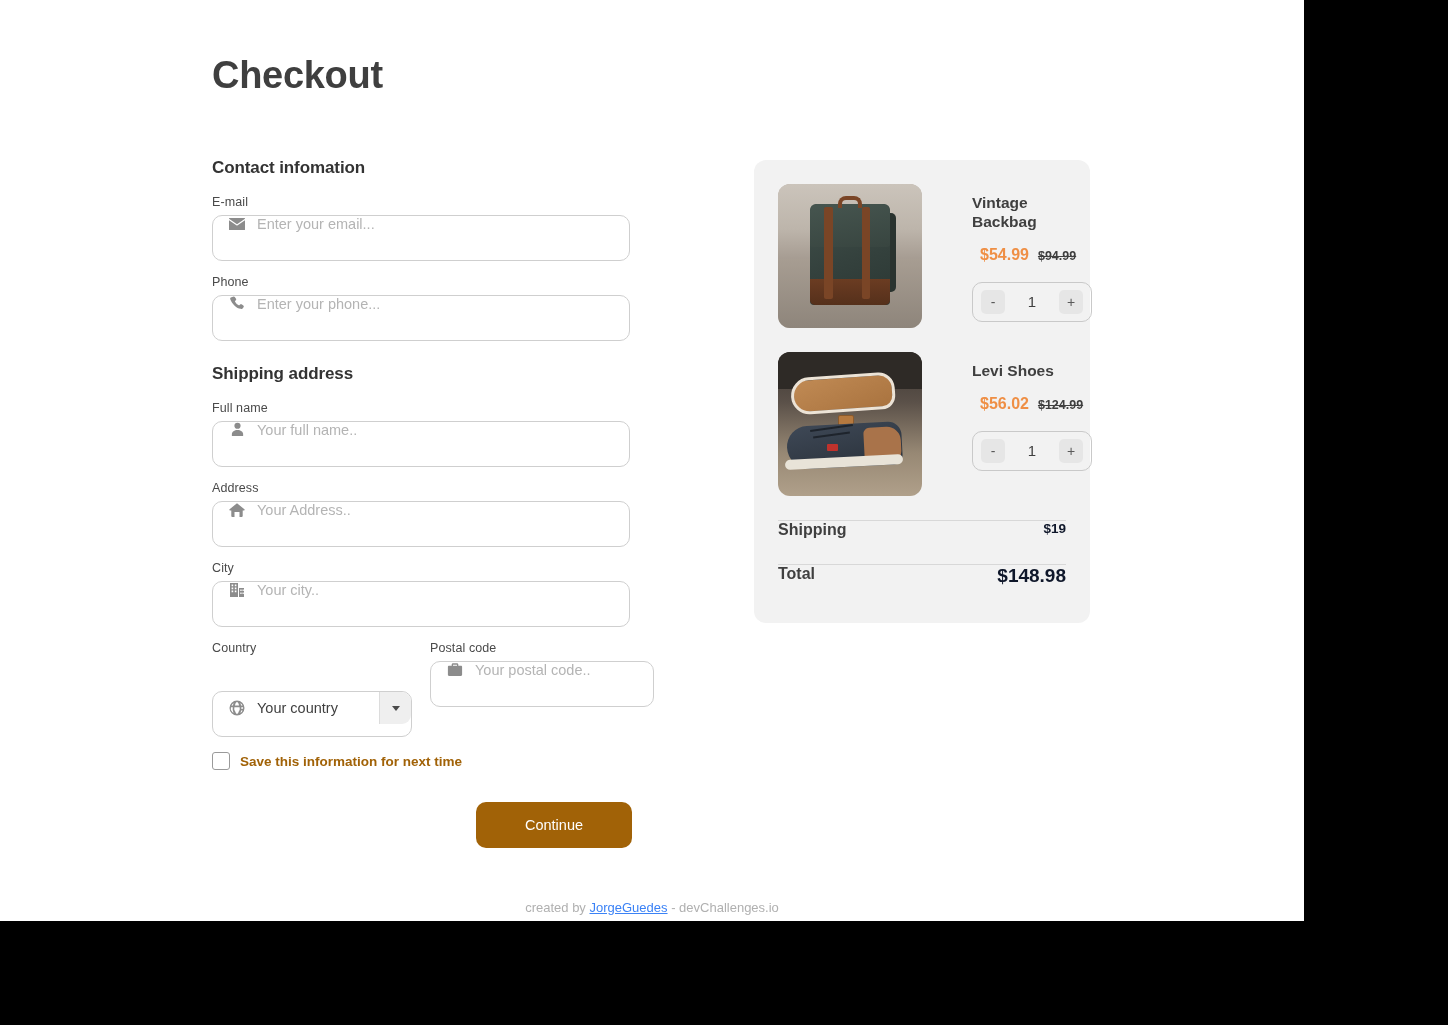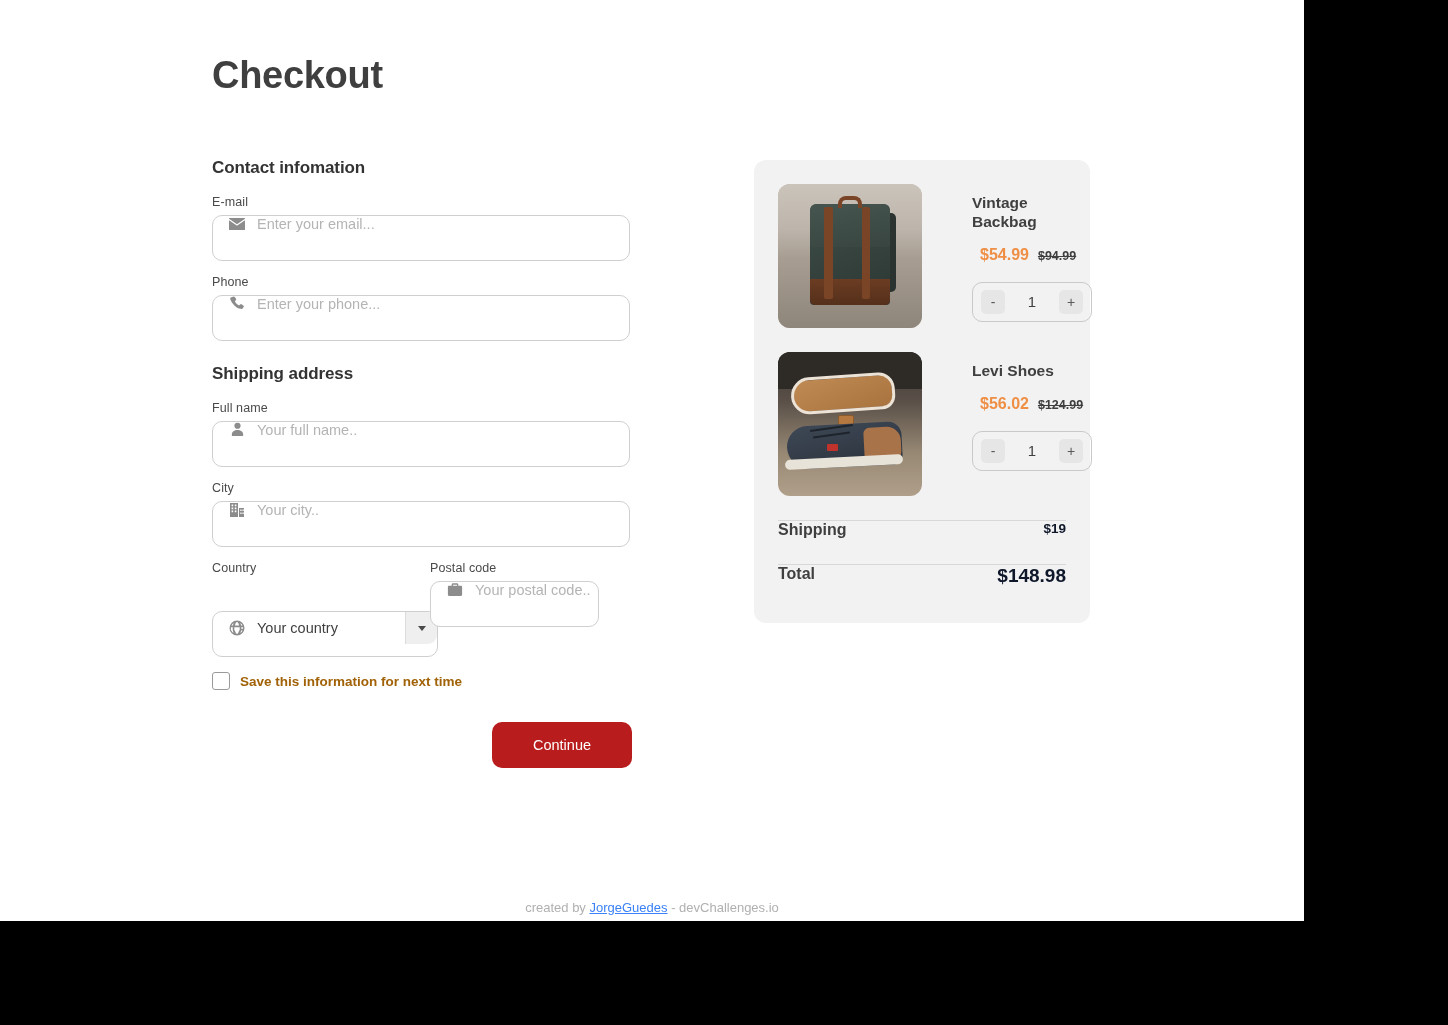--- a/index.html
+++ b/index.html
@@ -59,56 +59,56 @@
   }
   .input-wrap input::placeholder { color: #b4b4b4; }
 
   
   .row2 { display: flex; gap: 18px; margin-bottom: 4px; }
   .col-country { width: 200px; }
   .col-postal { width: 200px; }
 
   .select-wrap {
     display: flex; align-items: center;
-    height: 46px; width: 226px;
+    height: 46px; width: 200px;
     border: 1px solid #cfcfcf; border-radius: 10px;
     background: #ffffff; padding: 0 0 12px 14px; overflow: hidden; margin-top: 36px;
   }
   .select-value {
     flex: 1 1 auto; font-size: 14.5px; color: #3f3f3f; white-space: nowrap;
   }
   .select-arrow-btn {
     width: 32px; align-self: stretch; flex: 0 0 32px;
     background: #efefef; border-left: 1px solid #dcdcdc;
     display: flex; align-items: center; justify-content: center;
     border-radius: 0 9px 9px 0;
   }
   .caret {
     width: 0; height: 0;
     border-left: 4.5px solid transparent;
     border-right: 4.5px solid transparent;
     border-top: 5px solid #4a4a4a;
   }
-  .postal-wrap { width: 169px; }
+  .postal-wrap { width: 224px; }
 
   
   .check-row { display: flex; align-items: center; margin-top: 15px; }
   .checkbox {
     width: 18px; height: 18px; border: 1.6px solid #9a9a9a;
     border-radius: 3px; background: #fff; flex: 0 0 18px;
   }
   .check-label {
     margin-left: 10px; font-size: 13.5px; color: #a16207; font-weight: 600;
   }
 
   
   .continue-wrap { display: flex; justify-content: flex-end; margin-top: 32px; }
   .continue-btn {
-    width: 140px; height: 46px;
-    background: #b91c1c; border: none; border-radius: 10px;
+    width: 156px; height: 46px;
+    background: #a16207; border: none; border-radius: 10px;
     color: #ffffff; font-size: 14.5px;
     font-family: "Liberation Sans", sans-serif;
     cursor: pointer;
   }
 
   
   .summary {
     position: absolute; left: 754px; top: 160px;
     width: 336px;
     background: #f2f2f2; border-radius: 12px;
@@ -256,20 +256,31 @@
         <span class="input-icon">
           <svg width="15" height="15" viewBox="0 0 16 16">
                 <circle cx="8" cy="4" r="3.3"></circle>
                 <path d="M8 8.6c-3.3 0-6 1.9-6 4.2V15h12v-2.2c0-2.3-2.7-4.2-6-4.2z"></path>
               </svg>
         </span>
         <input type="text" value="" placeholder="Your full name.." style="">
       </div>
     </div>
 
+    <div class="field">
+      <label class="field-label">Address</label>
+      <div class="input-wrap">
+        <span class="input-icon">
+          <svg width="16" height="16" viewBox="0 0 16 16">
+                <path d="M8 1.2 0.6 7.3a.6.6 0 0 0 .4 1.1h1.3V14c0 .5.4.9.9.9h2.3V10h5v4.9h2.3c.5 0 .9-.4.9-.9V8.4H15a.6.6 0 0 0 .4-1.1L8 1.2z"></path>
+              </svg>
+        </span>
+        <input type="text" value="" placeholder="Your Address.." style="">
+      </div>
+    </div>
 
     <div class="field">
       <label class="field-label">City</label>
       <div class="input-wrap">
         <span class="input-icon">
           <svg width="16" height="16" viewBox="0 0 16 16">
                 <path d="M1 1h8v14H1V1zm1.6 1.6v1.6h1.6V2.6H2.6zm3.2 0v1.6h1.6V2.6H5.8zM2.6 5.6v1.6h1.6V5.6H2.6zm3.2 0v1.6h1.6V5.6H5.8zM2.6 8.6v1.6h1.6V8.6H2.6zm3.2 0v1.6h1.6V8.6H5.8zM10 6h5v9h-5V6zm1.3 1.6v1.3h1.3V7.6h-1.3zm2.2 0v1.3h1.3V7.6h-1.3zm-2.2 3v1.3h1.3v-1.3h-1.3zm2.2 0v1.3h1.3v-1.3h-1.3z"></path>
               </svg>
         </span>
         <input type="text" value="" placeholder="Your city.." style="">

